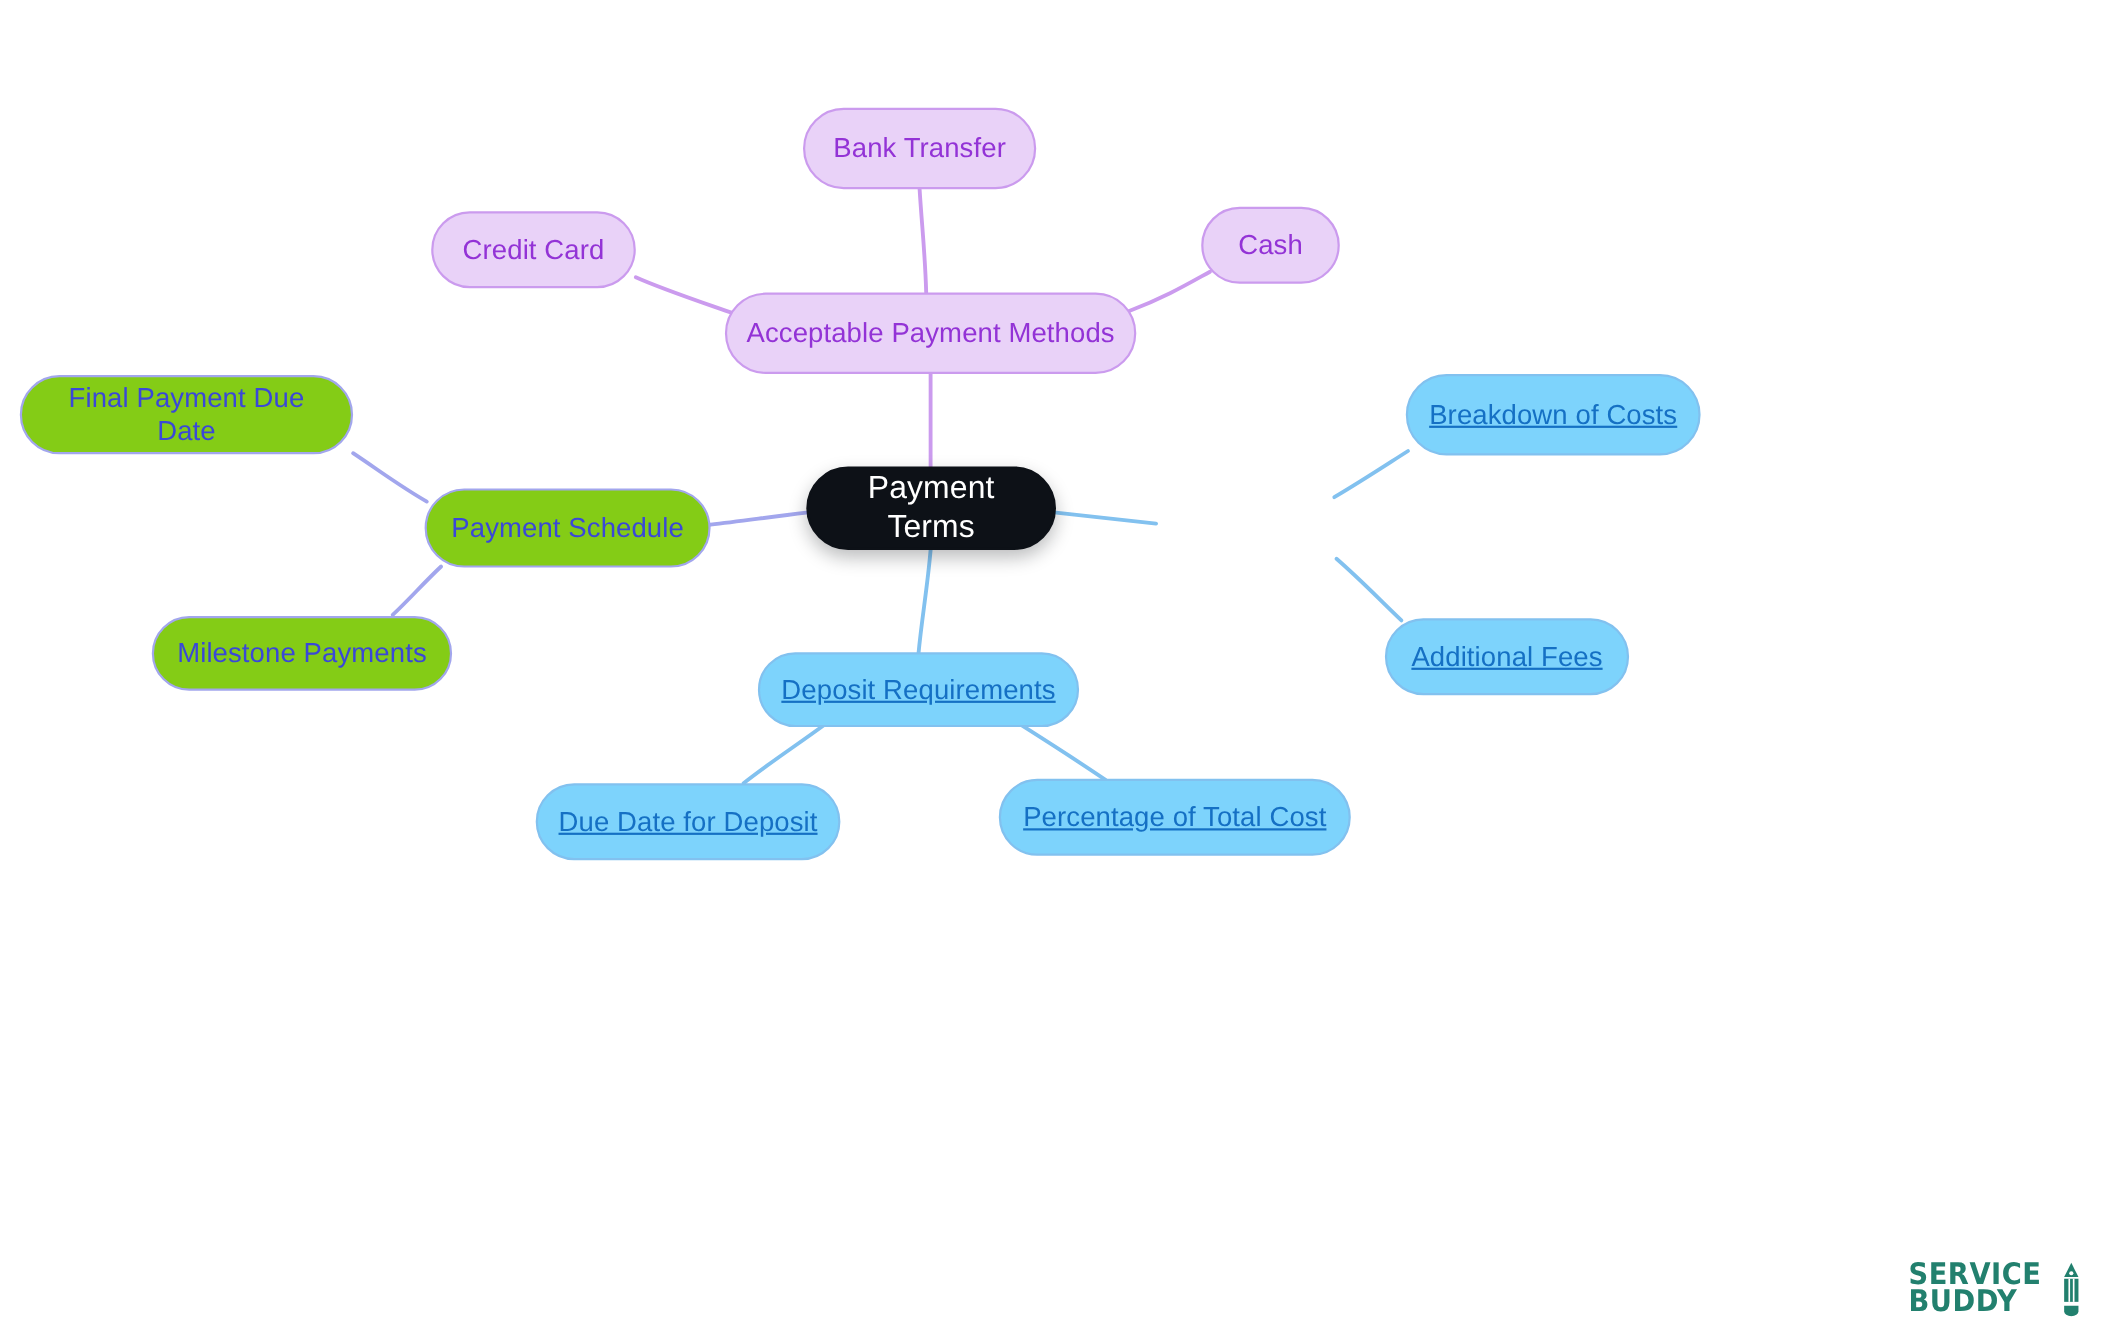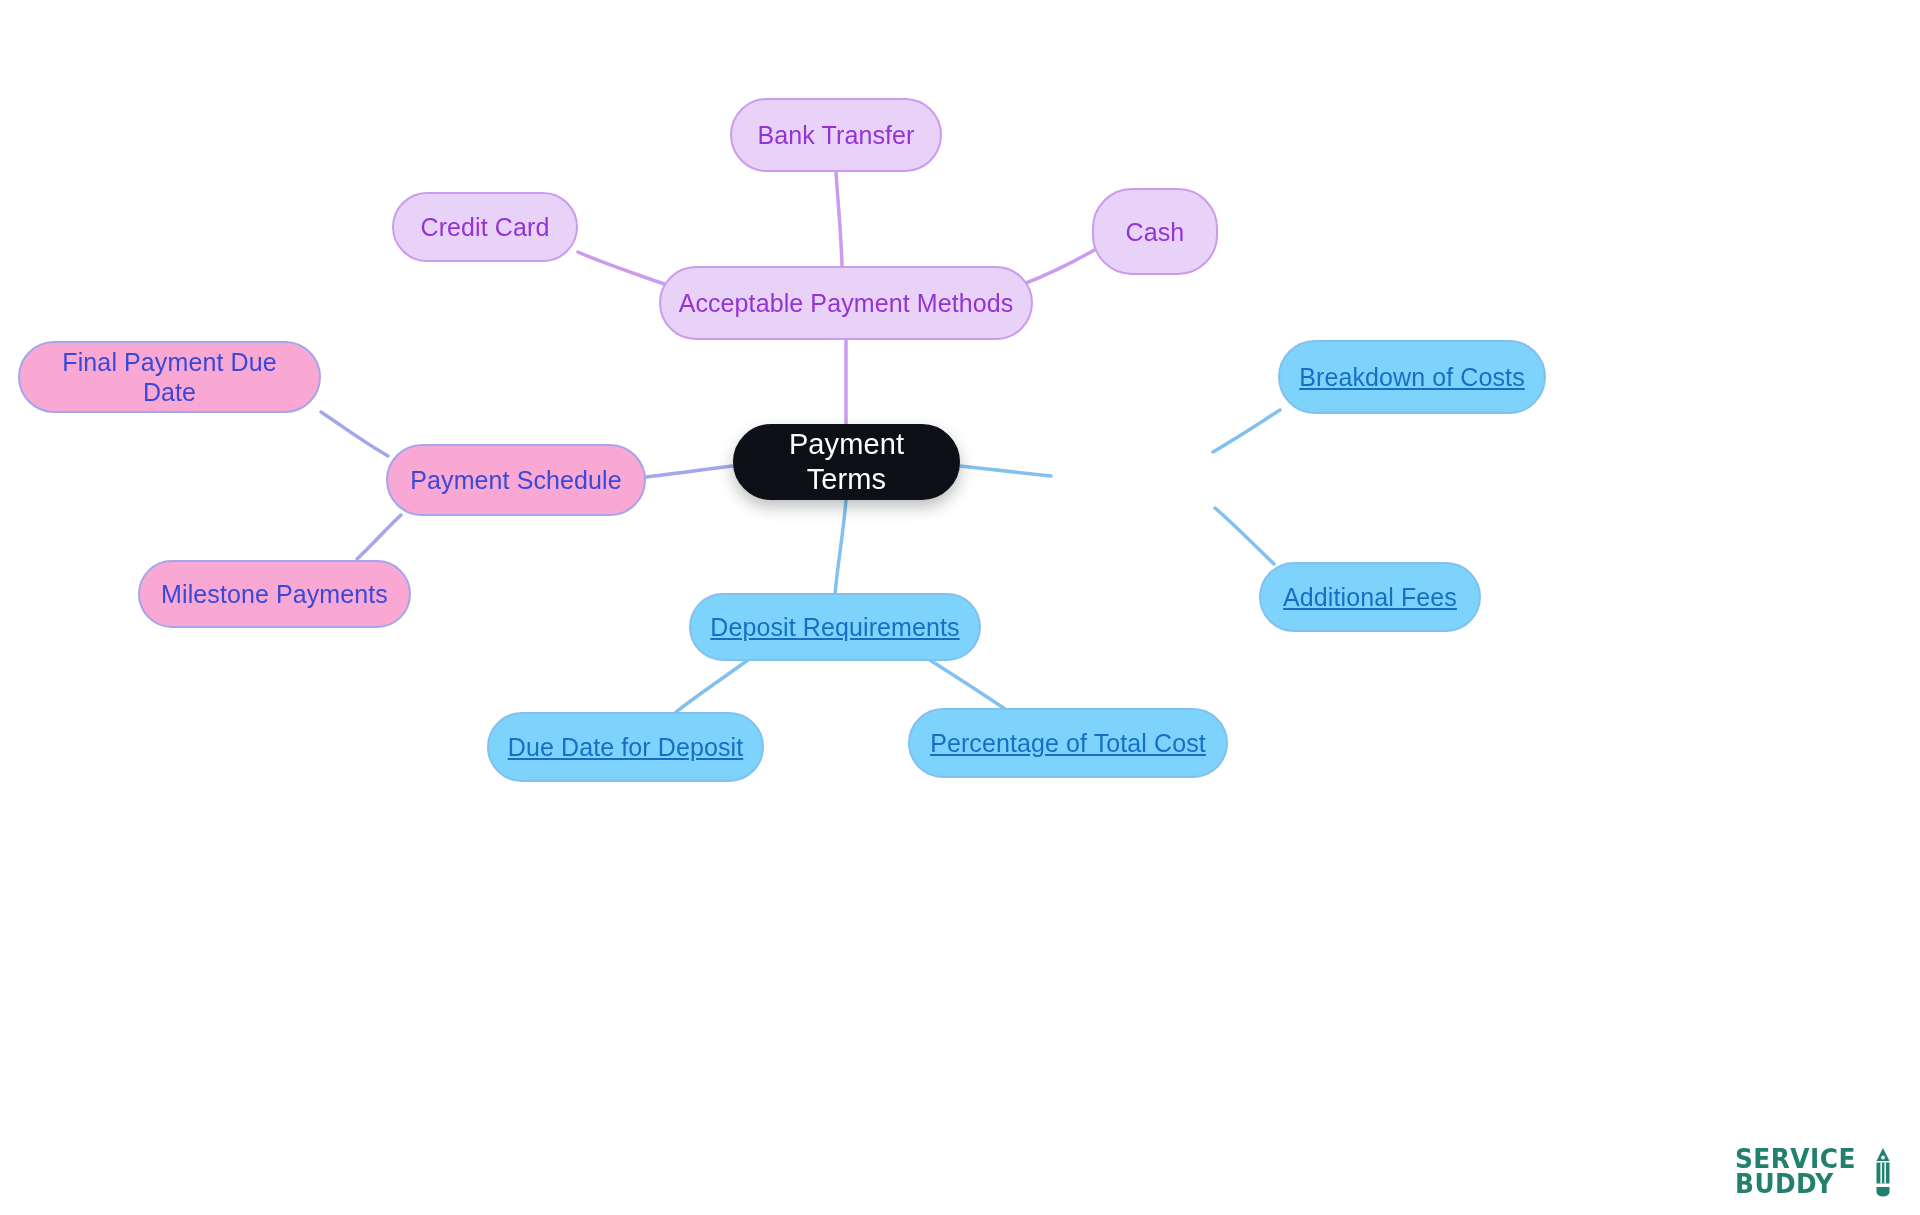--- a/index.html
+++ b/index.html
@@ -70,21 +70,21 @@
   }
 
   .node.purple {
     background: #e9d2f8;
     border-color: #cb9bee;
     color: #9333d6;
     font-size: 25px;
   }
 
   .node.lavender {
-    background: #f9a8d4;
+    background: #84cc16;
     border-color: #a2a6ed;
     color: #3a48d8;
     font-size: 25px;
   }
 
   
   #logo {
     position: absolute;
     right: 28px;
     bottom: 18px;
@@ -153,21 +153,21 @@
   </div>
 
   <div class="node purple" style="left:730px; top:98px; width:212px; height:74px;">
     <span>Bank Transfer</span>
   </div>
 
   <div class="node purple" style="left:392px; top:192px; width:186px; height:70px;">
     <span>Credit Card</span>
   </div>
 
-  <div class="node purple" style="left:1092px; top:188px; width:126px; height:87px;">
+  <div class="node purple" style="left:1092px; top:188px; width:126px; height:70px;">
     <span>Cash</span>
   </div>
 
   <div class="node lavender" style="left:386px; top:444px; width:260px; height:72px;">
     <span>Payment Schedule</span>
   </div>
 
   <div class="node lavender" style="left:18px; top:341px; width:303px; height:72px;">
     <span>Final Payment Due Date</span>
   </div>

